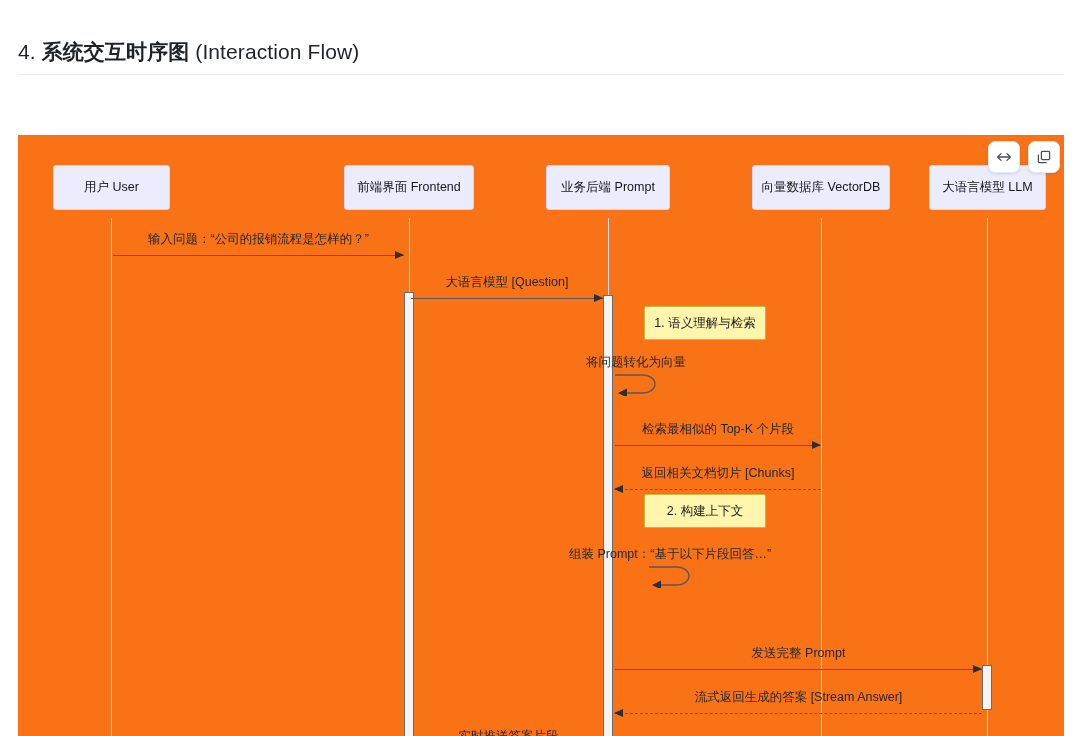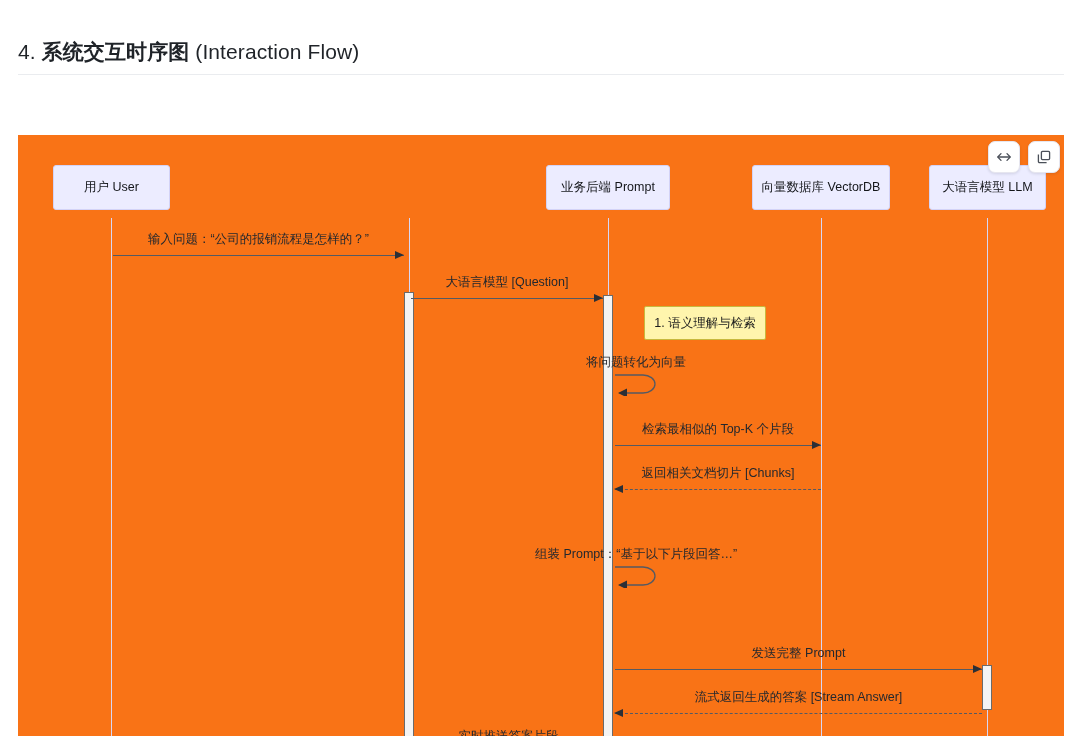--- a/index.html
+++ b/index.html
@@ -137,20 +137,23 @@
     <div class="lifeline" style="left:803px;"></div>
     <div class="lifeline" style="left:969px;"></div>
 
     <div class="activation" style="left:386px; top:157px; height:480px;"></div>
     <div class="activation" style="left:585px; top:160px; height:477px;"></div>
     <div class="activation" style="left:964px; top:530px; height:45px;"></div>
 
     <div class="actor" style="left:35px;  top:30px; width:117px;">
       <span>用户 User</span>
     </div>
+    <div class="actor" style="left:326px; top:30px; width:130px;">
+      <span>前端界面 Frontend</span>
+    </div>
     <div class="actor" style="left:528px; top:30px; width:124px;">
       <span>业务后端 Prompt</span>
     </div>
     <div class="actor" style="left:911px; top:30px; width:117px;">
       <span>大语言模型 LLM</span>
     </div>
     <div class="actor" style="left:734px; top:30px; width:138px;">
       <span>向量数据库 VectorDB</span>
     </div>
 
@@ -183,22 +186,25 @@
       <div class="head right" style="left:197px;"></div>
       <div class="label">检索最相似的 Top-K 个片段</div>
     </div>
 
     <div class="msg dashed" style="left:597px; top:354px; width:206px;">
       <div class="line" style="width:206px;"></div>
       <div class="head left" style="left:-1px;"></div>
       <div class="label">返回相关文档切片 [Chunks]</div>
     </div>
 
-
-    <div class="selfloop" style="left:595px; top:429px; width:46px; height:24px;">
+    <div class="note" style="left:626px; top:359px; width:122px;">
+      <span>2. 构建上下文</span>
+    </div>
+
+    <div class="selfloop" style="left:629px; top:429px; width:46px; height:24px;">
       <div class="lbl">组装 Prompt：“基于以下片段回答…”</div>
       <svg width="46" height="24" viewBox="0 0 46 24" fill="none" stroke="#555a63" stroke-width="1.3">
         <path d="M2 3 H30 A12 9 0 0 1 30 21 H13"></path>
         <polygon points="14,16.5 14,25.5 5,21" fill="#2b2f36" stroke="none"></polygon>
       </svg>
     </div>
 
 
     <div class="msg" style="left:597px; top:534px; width:367px;">
       <div class="line" style="width:367px;"></div>

